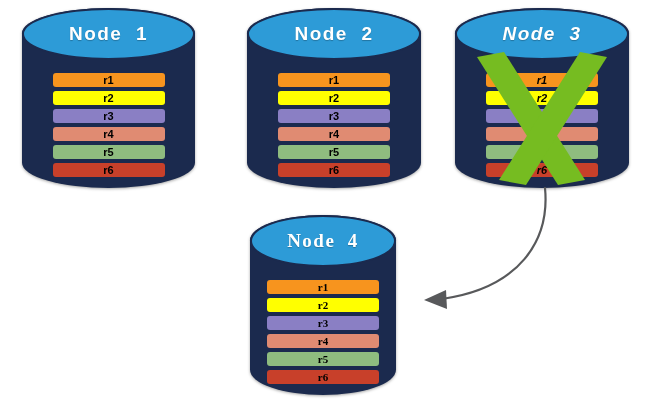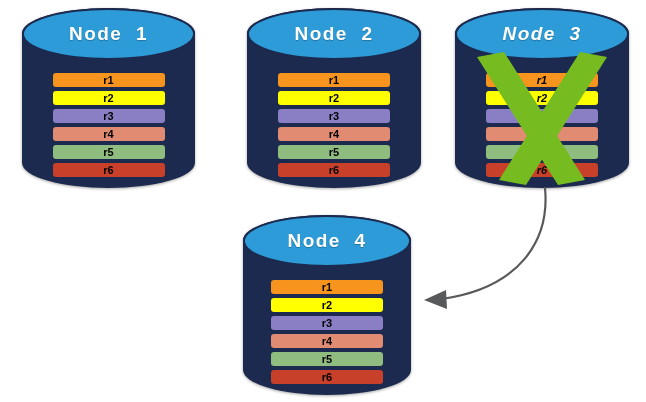--- a/index.html
+++ b/index.html
@@ -50,21 +50,21 @@
     display:flex;align-items:center;justify-content:center;
     font-size:11px;font-weight:bold;color:#000000;
     line-height:1;
     box-sizing:border-box;
   }
 
   
   #node1{left:22px;  top:8px;  width:160px; height:180px;padding-left:13px;}
   #node2{left:247px; top:8px;  width:174px; height:180px;}
   #node3{left:455px; top:8px;  width:174px; height:180px;font-style:italic;}
-  #node4{left:243px; top:215px;width:168px; height:180px;}
+  #node4{left:250px; top:215px;width:146px; height:180px;font-family:Liberation Serif, serif;}
 
   #node1 .rows,#node2 .rows,#node3 .rows,#node4 .rows{top:58px;}
 
   
   #cross{
     position:absolute;left:455px;top:8px;width:174px;height:180px;
     pointer-events:none;
   }
 
   

